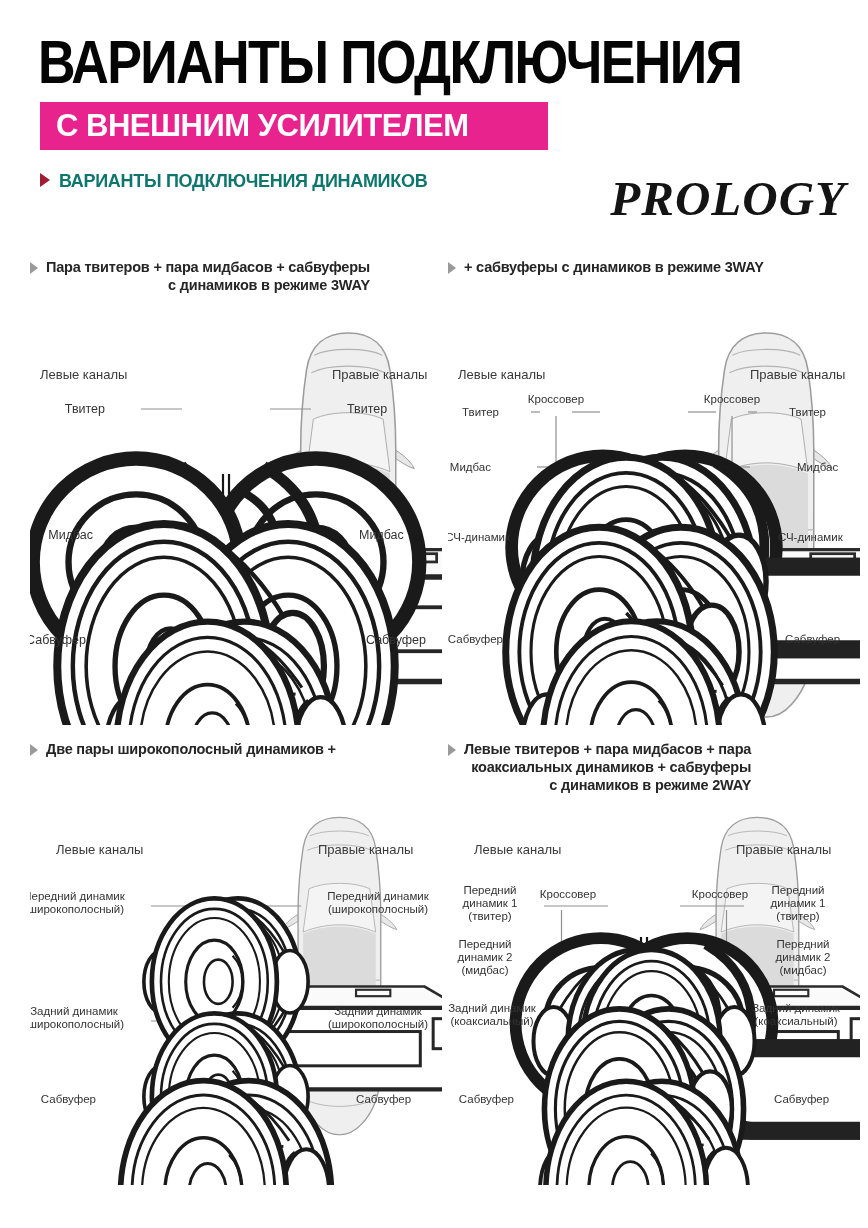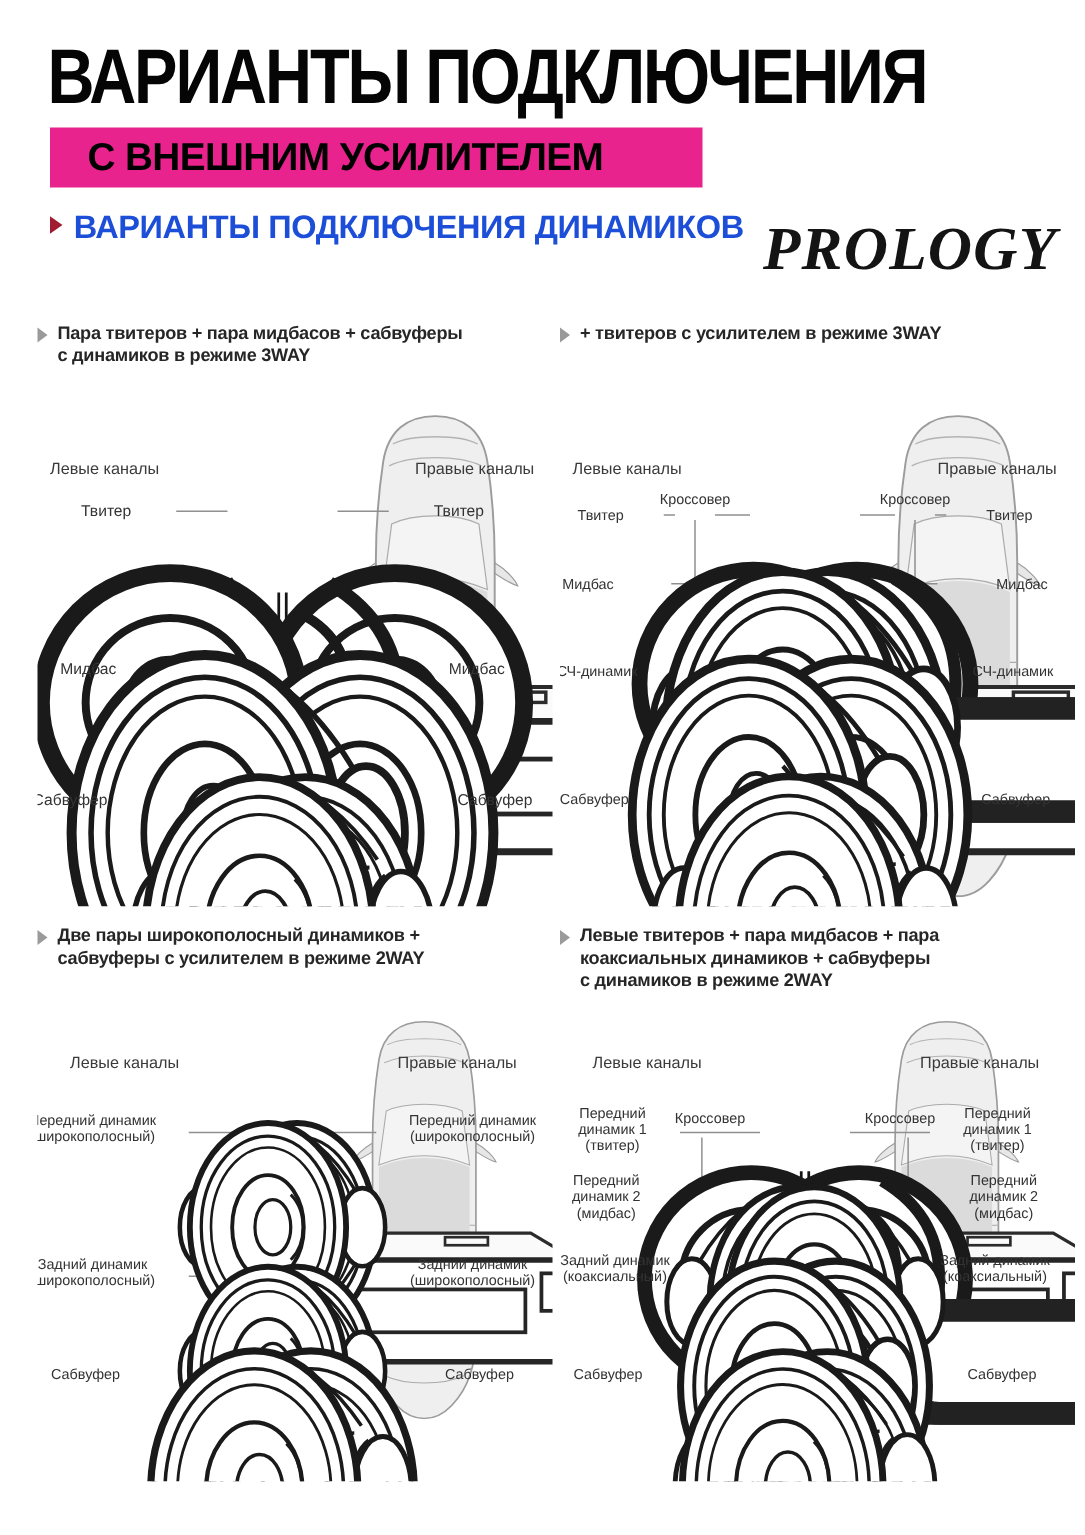--- a/index.html
+++ b/index.html
@@ -4,35 +4,35 @@
 <style>
   html,body{margin:0;padding:0;background:#ffffff;}
   body{width:868px;height:1228px;position:relative;overflow:hidden;
        font-family:"Liberation Sans",sans-serif;color:#1c1c1c;}
   .abs{position:absolute;}
 
   
   .main-title{left:38px;top:26px;font-size:62px;font-weight:700;letter-spacing:-2px;
       white-space:nowrap;transform:scaleX(0.84);transform-origin:left top;color:#050505;}
   .banner{left:40px;top:102px;width:492px;height:48px;background:var(--accent_pink,#e8238d);
-      color:#000000;font-size:31px;font-weight:700;line-height:48px;padding-left:30px;
+      color:#ffffff;font-size:31px;font-weight:700;line-height:48px;padding-left:16px;
       letter-spacing:-0.5px;white-space:nowrap;transform:scaleX(1);}
   .subtitle{left:40px;top:168px;display:flex;gap:9px;}
   .sub-arrow{width:0;height:0;border-top:7px solid transparent;border-bottom:7px solid transparent;
       border-left:10px solid var(--accent_red,#a01c33);margin-top:5px;}
-  .subtitle .lines{font-size:26px;font-weight:700;line-height:26px;color:#1d4ed8;
+  .subtitle .lines{font-size:18px;font-weight:700;line-height:26px;color:#0f766e;
       letter-spacing:-0.3px;}
   .brand{right:22px;top:170px;font-family:"Liberation Serif",serif;font-style:italic;
       font-weight:700;font-size:49px;letter-spacing:1px;color:#141414;}
 
   
   .quad{position:absolute;width:412px;height:480px;}
   #q1{left:30px;top:258px;} #q2{left:448px;top:258px;}
   #q3{left:30px;top:740px;} #q4{left:448px;top:740px;}
-  .qhead{display:flex;gap:8px;}
+  .qhead{display:flex;gap:8px;text-align:right;}
   .qarrow{width:0;height:0;border-top:6px solid transparent;border-bottom:6px solid transparent;
       border-left:8px solid #9a9a9a;margin-top:4px;flex:none;}
   .qhead .lines{font-size:14.5px;font-weight:700;line-height:18px;color:#262626;
       letter-spacing:-0.2px;}
   .diag{position:absolute;left:0;}
   .q-top .diag{top:67px;} .q-bot .diag{top:70px;}
 
   
   svg text{font-family:"Liberation Sans",sans-serif;fill:#333;}
   text.chan{font-size:13px;fill:#3a3a3a;}
@@ -174,21 +174,21 @@
     <text class="lbl" x="329" y="214">Мидбас</text>
     <text class="lbl" x="56" y="319" text-anchor="end">Сабвуфер</text>
     <text class="lbl" x="336" y="319">Сабвуфер</text>
   </svg>
 </div>
 
 <div id="q2" class="quad q-top">
   <div class="qhead">
     <span class="qarrow"></span>
     <div class="lines">
-      <div>+ твитеров с усилителем в режиме 3WAY</div>
+      <div>+ сабвуферы с динамиков в режиме 3WAY</div>
     </div>
   </div>
   <svg class="diag s2" width="412" height="400" viewBox="0 0 412 400">
     <use href="#sym-car" transform="translate(118.4,5) scale(0.97)"></use>
     <line class="wire" x1="83" y1="87" x2="92" y2="87"></line>
       <line class="wire" x1="124" y1="87" x2="152" y2="87"></line>
     <line class="wire" x1="240" y1="87" x2="268" y2="87"></line>
       <line class="wire" x1="300" y1="87" x2="309" y2="87"></line>
     <line class="wire" x1="108" y1="91" x2="108" y2="142"></line>
       <line class="wire" x1="284" y1="91" x2="284" y2="142"></line>
@@ -228,21 +228,20 @@
     <text class="lbl" x="55" y="318" text-anchor="end">Сабвуфер</text>
     <text class="lbl" x="337" y="318">Сабвуфер</text>
   </svg>
 </div>
 
 <div id="q3" class="quad q-bot">
   <div class="qhead">
     <span class="qarrow"></span>
     <div class="lines">
       <div>Две пары широкополосный динамиков +</div>
-      <div>сабвуферы с усилителем в режиме 2WAY</div>
     </div>
   </div>
   <svg class="diag s3" width="412" height="375" viewBox="0 0 412 375">
     <use href="#sym-car" transform="translate(124,5) scale(0.9,0.855)"></use>
     <line class="wire" x1="121" y1="96" x2="271" y2="96"></line>
     <line class="wire" x1="121" y1="211" x2="269" y2="211"></line>
     <line class="wire" x1="117" y1="289" x2="146" y2="289"></line>
       <line class="wire" x1="246" y1="289" x2="275" y2="289"></line>
     <line class="cable" x1="193" y1="127" x2="193" y2="255"></line>
       <line class="cable" x1="199" y1="127" x2="199" y2="255"></line>

